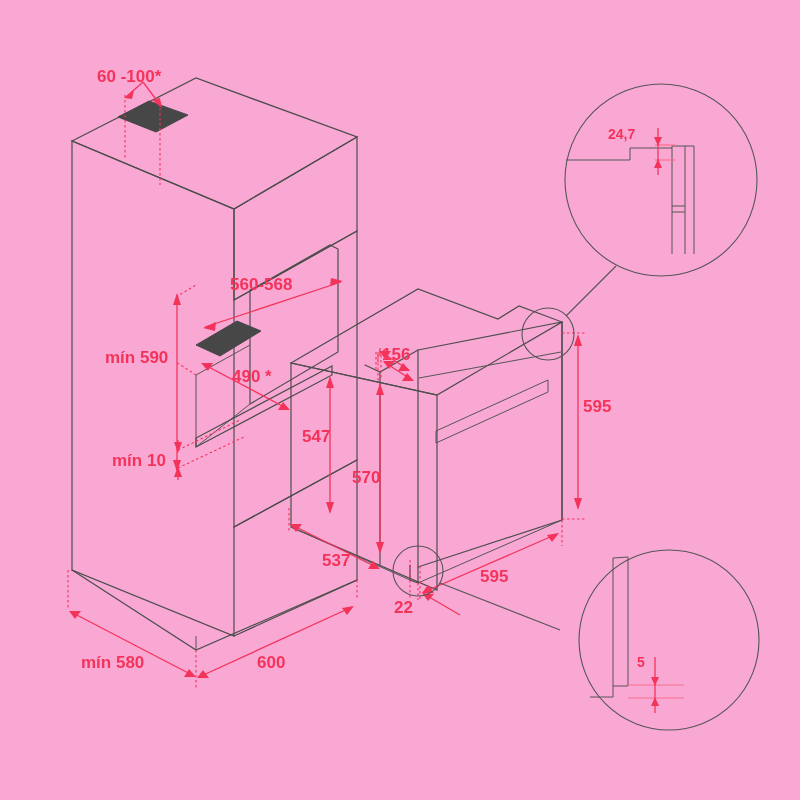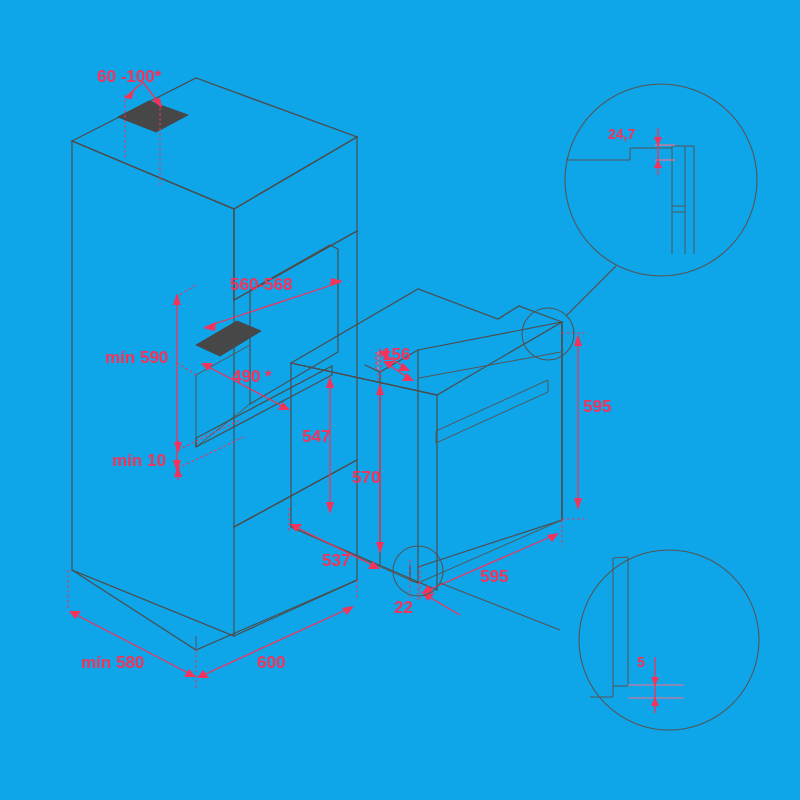--- a/index.html
+++ b/index.html
@@ -1,19 +1,19 @@
 <!DOCTYPE html>
 <html><head>
 <meta charset="utf-8">
 <title>Oven Installation Dimensions</title>
 <style>
   html,body{margin:0;padding:0;background:#ffffff;}
   body{width:800px;height:800px;overflow:hidden;
        font-family:"Liberation Sans", sans-serif;}
-  #sheet{position:relative;width:800px;height:800px;background:#0ea5e9;}
+  #sheet{position:relative;width:800px;height:800px;background:#f9a8d4;}
   svg{display:block;}
   .outline{fill:none;stroke:#4d4d4d;stroke-width:1.2;stroke-linejoin:miter;stroke-linecap:round;}
   .outline-thin{fill:none;stroke:#555;stroke-width:1;}
   .vent{fill:#474747;stroke:#474747;stroke-width:1;}
   .dim{stroke:#f4335a;stroke-width:1.3;fill:none;}
   .dim-soft{stroke:#fb6f8c;stroke-width:1.2;fill:none;}
   .ext{stroke:#f4335a;stroke-width:1.1;fill:none;stroke-dasharray:2.5 2.5;}
   .ext-soft{stroke:#fb7e98;stroke-width:1.1;fill:none;stroke-dasharray:2.5 2.5;}
   .detcircle{fill:none;stroke:#555;stroke-width:1.1;}
   .leader{stroke:#555;stroke-width:1.1;fill:none;}

